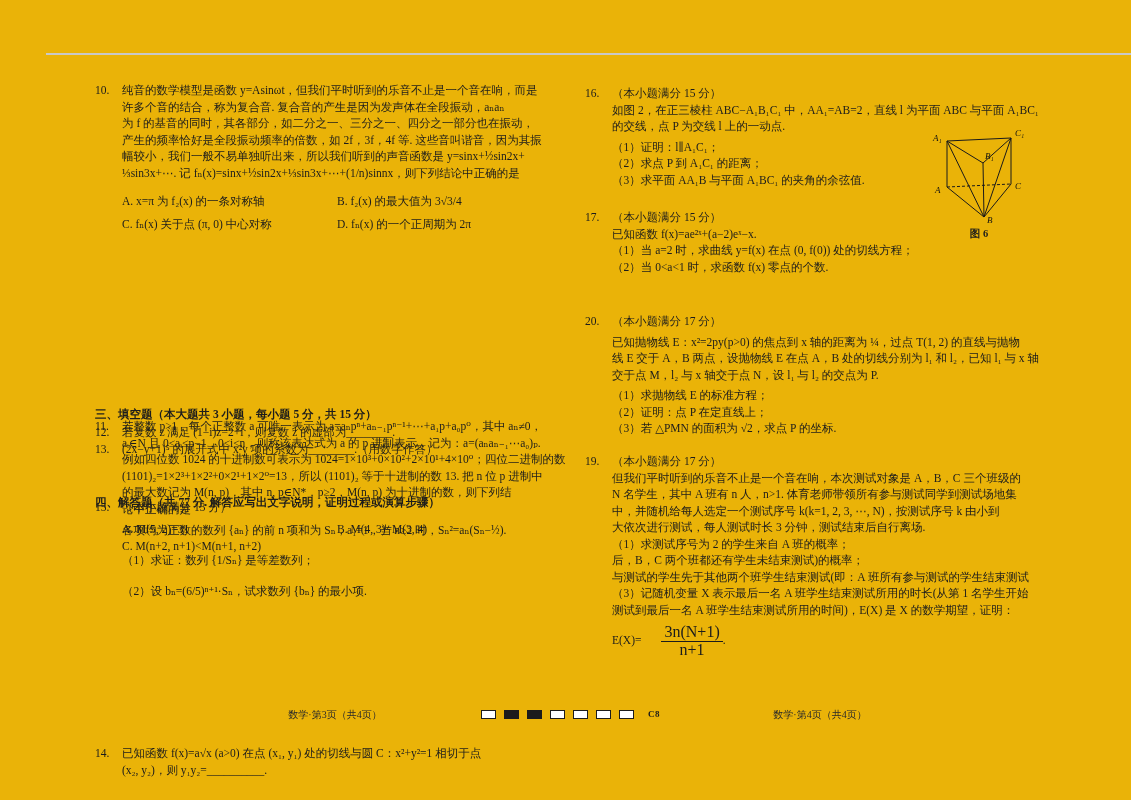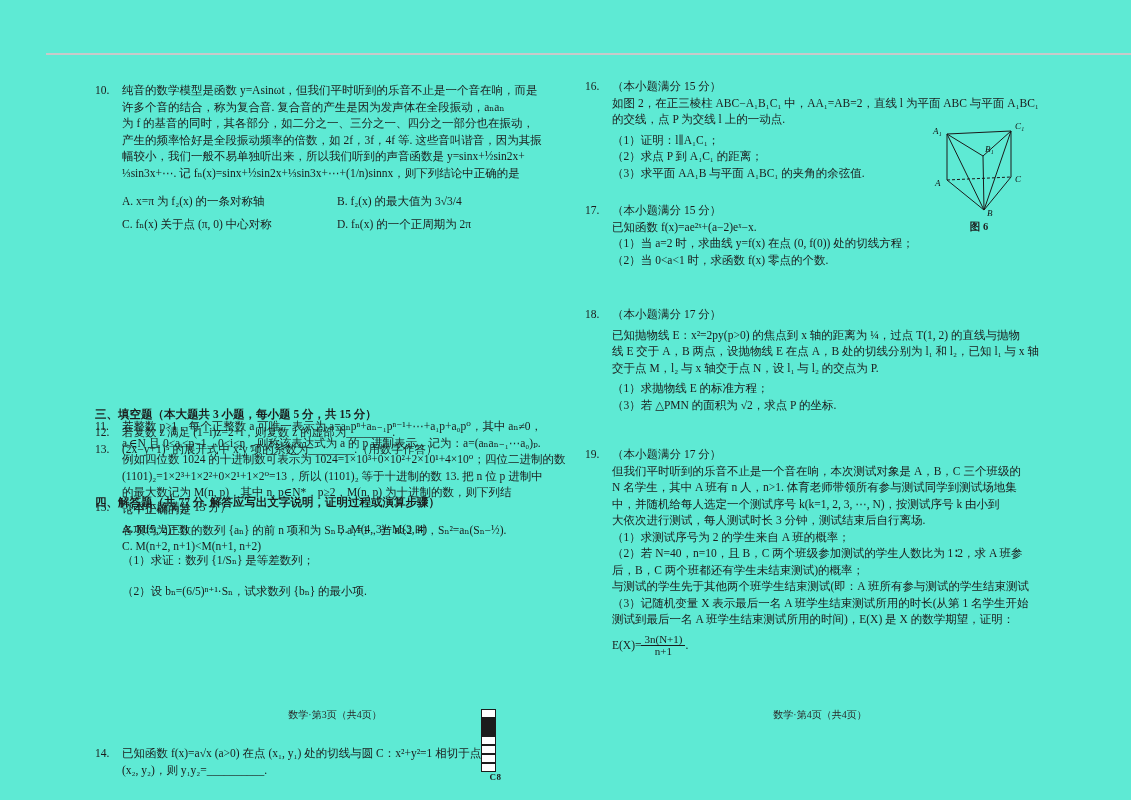--- a/index.html
+++ b/index.html
@@ -2,47 +2,47 @@
 <html><head>
 <meta charset="utf-8">
 <style>
   html,body{margin:0;padding:0;}
   body{
     width:1131px;height:800px;background:#ffffff;
     font-family:"Liberation Serif","DejaVu Serif",serif;
     color:#1c1c1c;
     -webkit-font-smoothing:antialiased;
   }
-  .page{position:relative;width:1131px;height:800px;background:#5eead4;overflow:hidden;}
+  .page{position:relative;width:1131px;height:800px;background:#eab308;overflow:hidden;}
   .top-rule{position:absolute;top:53px;left:46px;width:1085px;border-top:2px solid #c9c9c9;}
   .col{position:absolute;font-size:11.5px;line-height:16.5px;}
   .col-left{left:95px;top:82px;width:468px;height:650px;}
-  .col-right{left:585px;top:78px;width:480px;height:660px;}
+  .col-right{left:585px;top:85px;width:480px;height:660px;}
   .blk{position:absolute;left:0;right:0;}
   .line{white-space:nowrap;}
   .hang{position:relative;padding-left:27px;}
   .qnum-abs{position:absolute;left:0;top:0;}
   .qnum-in{display:inline-block;min-width:27px;}
   .qhead{white-space:nowrap;}
   .qbody-ind{margin-left:27px;}
   .optrow{display:flex;white-space:nowrap;}
   .opt-l{width:215px;flex:none;}
   .opt-r{flex:1;}
   .sec-head{font-weight:bold;white-space:nowrap;}
   .mt4{margin-top:4px;} .mt6{margin-top:6px;} .mt12{margin-top:12px;} .mt14{margin-top:14px;}
-  .frac{display:inline-block;text-align:center;vertical-align:middle;line-height:1.05;font-size:11px;}
+  .frac{display:inline-block;text-align:center;vertical-align:middle;line-height:1.05;font-size:16px;margin-left:20px;}
   .frac .fnum{display:block;border-bottom:1px solid #1c1c1c;padding:0 3px;}
   .frac .fden{display:block;padding:0 3px;}
   .figure{position:absolute;left:342px;top:36px;width:104px;text-align:center;}
   .figure svg{display:block;margin:0 auto;}
   .fig-caption{font-weight:bold;font-size:10.5px;margin-top:1px;}
   .footer{position:absolute;top:708px;font-size:10px;color:#2a2a2a;width:350px;text-align:center;white-space:nowrap;}
   .footer-left{left:160px;}
   .footer-right{left:645px;}
-  .marks{position:absolute;top:709px;left:481px;display:flex;align-items:center;flex-direction:column;}
+  .marks{position:absolute;top:709px;left:481px;display:flex;align-items:center;}
   .mark{width:13px;height:7px;border:1.5px solid #1c1c1c;margin-right:8px;background:#fff;}
   .mark.filled{background:#1c1c1c;}
   .mark-label{font-size:9px;font-weight:bold;margin-left:6px;letter-spacing:0.5px;}
   .vlabel{font-style:italic;font-size:9px;fill:#111;}
 </style>
 </head>
 <body>
 
 <div class="page">
   <div class="top-rule"></div>
@@ -166,42 +166,42 @@
       </div>
       <div class="qbody-ind">
         <div class="line">已知函数 f(x)=ae²ˣ+(a−2)eˣ−x.</div>
         <div class="line">（1）当 a=2 时，求曲线 y=f(x) 在点 (0, f(0)) 处的切线方程；</div>
         <div class="line">（2）当 0&lt;a&lt;1 时，求函数 f(x) 零点的个数.</div>
       </div>
     </div>
 
     <div class="blk" style="top:228px;">
       <div class="qhead">
-        <span class="qnum-in">18.</span><span>（本小题满分 17 分）</span>
+        <span class="qnum-in">20.</span><span>（本小题满分 17 分）</span>
       </div>
       <div class="qbody-ind">
         <div class="line mt4">已知抛物线 E：x²=2py(p&gt;0) 的焦点到 x 轴的距离为 ¼，过点 T(1, 2) 的直线与抛物</div>
         <div class="line">线 E 交于 A，B 两点，设抛物线 E 在点 A，B 处的切线分别为 l₁ 和 l₂，已知 l₁ 与 x 轴</div>
         <div class="line">交于点 M，l₂ 与 x 轴交于点 N，设 l₁ 与 l₂ 的交点为 P.</div>
         <div class="line mt4">（1）求抛物线 E 的标准方程；</div>
+        <div class="line">（2）证明：点 P 在定直线上；</div>
         <div class="line">（3）若 △PMN 的面积为 √2，求点 P 的坐标.</div>
       </div>
     </div>
 
     <div class="blk" style="top:368px;">
       <div class="qhead">
         <span class="qnum-in">19.</span><span>（本小题满分 17 分）</span>
       </div>
       <div class="qbody-ind">
         <div class="line">但我们平时听到的乐音不止是一个音在响，本次测试对象是 A，B，C 三个班级的</div>
         <div class="line">N 名学生，其中 A 班有 n 人，n&gt;1. 体育老师带领所有参与测试同学到测试场地集</div>
         <div class="line">中，并随机给每人选定一个测试序号 k(k=1, 2, 3, ⋯, N)，按测试序号 k 由小到</div>
         <div class="line">大依次进行测试，每人测试时长 3 分钟，测试结束后自行离场.</div>
         <div class="line">（1）求测试序号为 2 的学生来自 A 班的概率；</div>
-        <div class="line">（2）若 N=40，n=10，且 B，C 两个班级参加测试的学生人数比为 1∶2，求 A 班参</div>
         <div class="line">后，B，C 两个班都还有学生未结束测试)的概率；</div>
         <div class="line">与测试的学生先于其他两个班学生结束测试(即：A 班所有参与测试的学生结束测试</div>
         <div class="line">（3）记随机变量 X 表示最后一名 A 班学生结束测试所用的时长(从第 1 名学生开始</div>
         <div class="line">测试到最后一名 A 班学生结束测试所用的时间)，E(X) 是 X 的数学期望，证明：</div>
         <div class="line mt6">
           <span>E(X)=</span><span class="frac"><span class="fnum">3n(N+1)</span><span class="fden">n+1</span></span><span>.</span>
         </div>
       </div>
     </div>
   </div>

